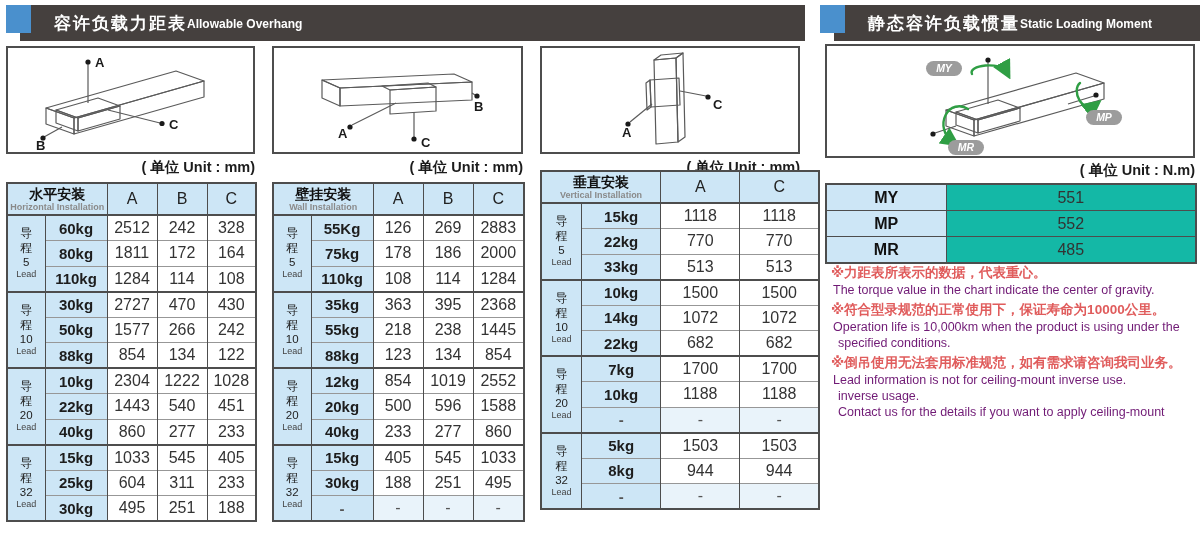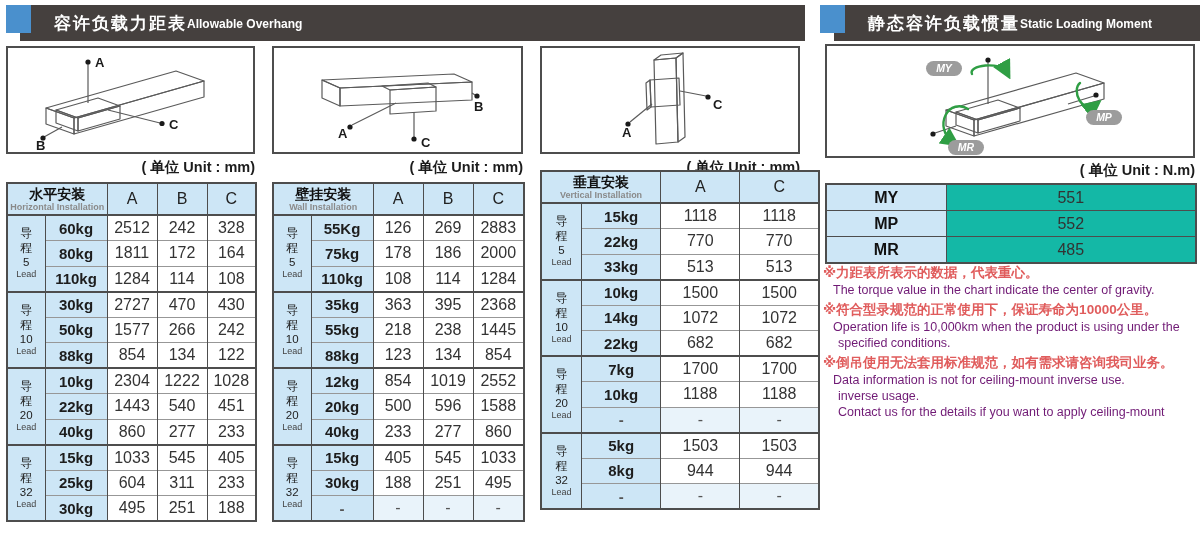--- a/index.html
+++ b/index.html
@@ -43,21 +43,21 @@
   
   .mtab{position:absolute;}
   table.moment-table{border-collapse:collapse;table-layout:fixed;width:100%;border:2px solid #4d4d4d;}
   .moment-table td{border:1px solid #4d4d4d;height:25px;text-align:center;padding:0;}
   .moment-table td.mlabel{background:#cde6f6;font-weight:bold;font-size:16px;color:#111;}
   .moment-table td.mvalue{font-size:16px;color:#333;background:#14b8a6;}
 
   
   .notes{position:absolute;}
   .note{margin-bottom:3px;}
-  .note-zh{color:#e05c5c;font-size:13.5px;font-weight:bold;line-height:18px;}
+  .note-zh{color:#e05c5c;font-size:13.5px;font-weight:bold;line-height:18px;margin-left:8px;}
   .note-en{color:#701a75;font-size:12.5px;line-height:16px;padding-left:10px;}
   .note-en.cont{padding-left:15px;}
 
   
   .art{stroke:#5a5a5a;stroke-width:1.2;fill:none;stroke-linejoin:round;}
   .dot{fill:#1a1a1a;}
   .ptlabel{font-size:13px;font-weight:bold;fill:#1a1a1a;}
   .green{stroke:#2f9e44;stroke-width:2.4;fill:none;stroke-linecap:round;}
   .badge{fill:#9c9c9c;}
   .badgetxt{font-size:10.5px;font-weight:bold;font-style:italic;fill:#ffffff;text-anchor:middle;}
@@ -563,19 +563,19 @@
         <div class="note-zh">※力距表所表示的数据，代表重心。</div>
         <div class="note-en">The torque value in the chart indicate the center of gravity.</div>
       </div>
       <div class="note">
         <div class="note-zh">※符合型录规范的正常使用下，保证寿命为10000公里。</div>
         <div class="note-en">Operation life is 10,000km when the product is using under the</div>
         <div class="note-en cont">specified conditions.</div>
       </div>
       <div class="note">
         <div class="note-zh">※倒吊使用无法套用标准规范，如有需求请咨询我司业务。</div>
-        <div class="note-en">Data information is not for ceiling-mount inverse use.</div>
+        <div class="note-en">Lead information is not for ceiling-mount inverse use.</div>
         <div class="note-en cont">inverse usage.</div>
         <div class="note-en cont">Contact us for the details if you want to apply ceiling-mount</div>
       </div>
     </div>
 
 </div>
 
 </body></html>

